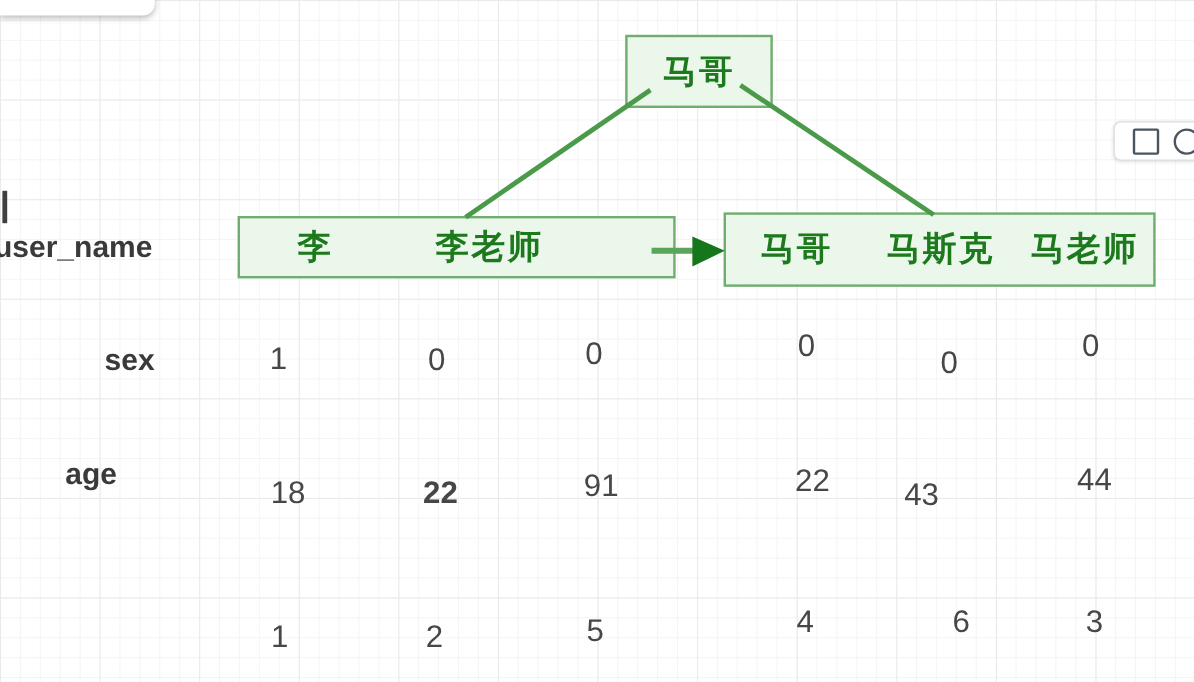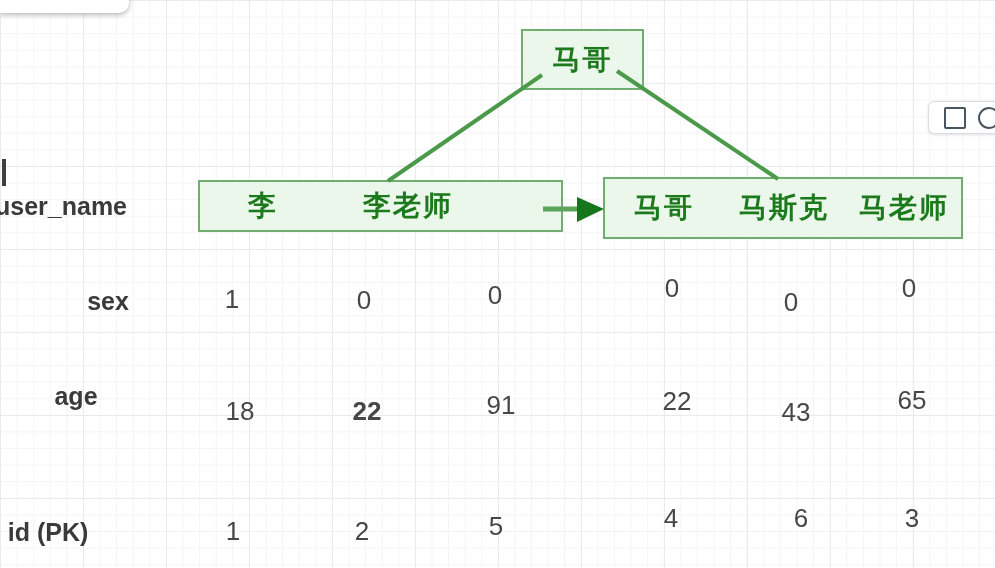--- a/index.html
+++ b/index.html
@@ -76,35 +76,34 @@
   <svg class="overlay" width="995" height="568" viewBox="0 0 995 568">
     <line x1="542" y1="75" x2="388" y2="181" stroke="#4a9a4a" stroke-width="4"></line>
     <line x1="617" y1="71" x2="778" y2="179" stroke="#4a9a4a" stroke-width="4"></line>
     <line x1="543" y1="209" x2="581" y2="209" stroke="#5ba55b" stroke-width="5"></line>
     <polygon points="577,197 577,222 604,209" fill="#16761b"></polygon>
   </svg>
 
   <div class="row-label" style="left:-5px; top:192px;">user_name</div>
   <div class="row-label centered" style="left:64px; top:301px;margin-left:44px;">sex</div>
   <div class="row-label centered" style="left:76px; top:396px;">age</div>
-  <div class="row-label centered" style="left:48px; top:532px;">id (PK)</div>
 
   <span class="cell-value" style="left:232px; top:299px;">1</span>
   <span class="cell-value" style="left:364px; top:300px;">0</span>
   <span class="cell-value" style="left:495px; top:295px;">0</span>
   <span class="cell-value" style="left:672px; top:288px;">0</span>
   <span class="cell-value" style="left:791px; top:302px;">0</span>
   <span class="cell-value" style="left:909px; top:288px;">0</span>
 
   <span class="cell-value" style="left:240px; top:411px;">18</span>
   <span class="cell-value" style="left:367px; top:411px;font-weight:bold;">22</span>
   <span class="cell-value" style="left:501px; top:405px;">91</span>
   <span class="cell-value" style="left:677px; top:401px;">22</span>
-  <span class="cell-value" style="left:796px; top:412px;">43</span>
-  <span class="cell-value" style="left:912px; top:400px;">65</span>
+  <span class="cell-value" style="left:768px; top:412px;">43</span>
+  <span class="cell-value" style="left:912px; top:400px;">44</span>
 
   <span class="cell-value" style="left:233px; top:531px;">1</span>
   <span class="cell-value" style="left:362px; top:531px;">2</span>
   <span class="cell-value" style="left:496px; top:526px;">5</span>
   <span class="cell-value" style="left:671px; top:518px;">4</span>
   <span class="cell-value" style="left:801px; top:518px;">6</span>
   <span class="cell-value" style="left:912px; top:518px;">3</span>
 
   <div id="panel-edge"></div>
   <div id="glyph-fragment"></div>

